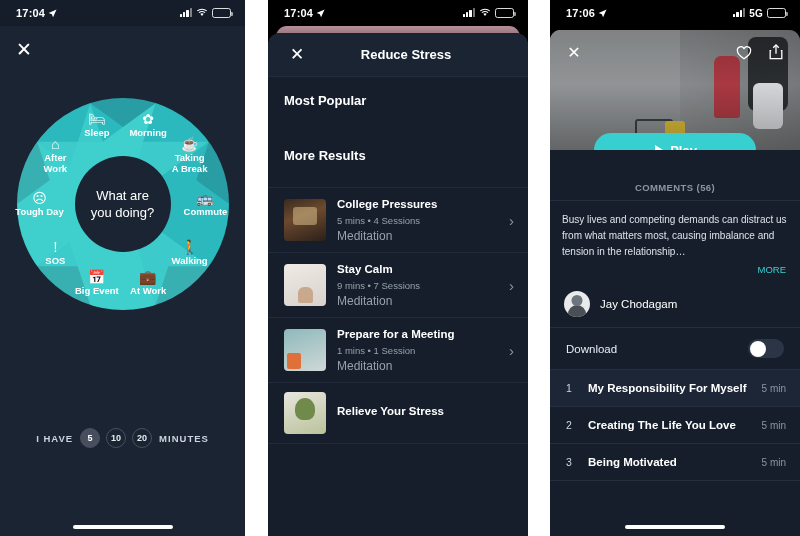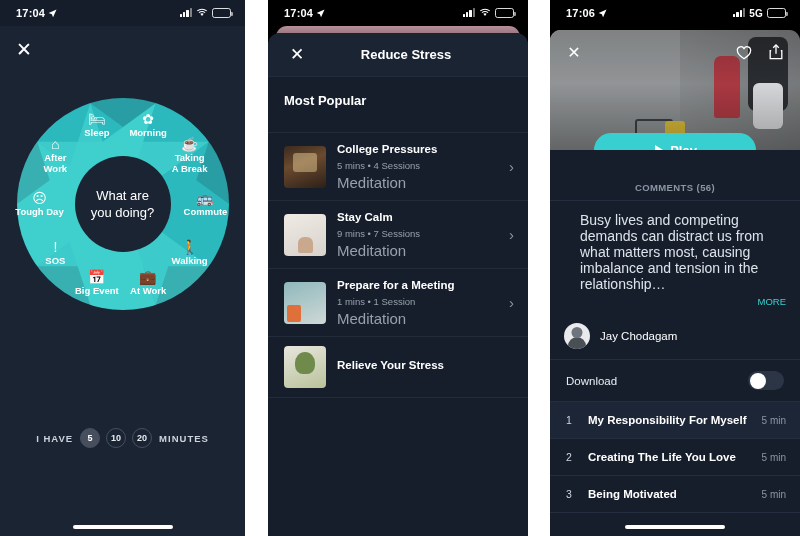--- a/index.html
+++ b/index.html
@@ -134,21 +134,21 @@
                      background: #c9a98e; border-radius: 6px 6px 2px 2px; }
   .thumb.t3 { background: linear-gradient(160deg,#8fb8bc,#cfd9d6); }
   .thumb.t3::after { content:""; position:absolute; left:6%; top:56%; width:34%; height:40%;
                      background: #e0703a; border-radius: 2px; }
   .thumb.t4 { background: linear-gradient(160deg,#e8e6de,#b9c29a); }
   .thumb.t4::after { content:""; position:absolute; left:26%; top:14%; width:48%; height:52%;
                      background: #6f8a4a; border-radius: 50% 50% 40% 40%; }
   .res-meta { flex: 1; min-width: 0; }
   .res-meta .t { color:#fff; font-size: 11.5px; font-weight: bold; line-height: 15px; }
   .res-meta .d { color:#97a0ad; font-size: 9.5px; margin-top: 3px; }
-  .res-meta .c { color:#97a0ad; font-size: 15px; margin-top: 3px; }
+  .res-meta .c { color:#97a0ad; font-size: 12px; margin-top: 3px; }
   .chev { color:#8b95a3; font-size: 15px; font-weight: 300; flex:none; }
 
   
   #panel3 .sheet { position:absolute; left:0; right:0; top: 30px; bottom:0;
                    background:#161e2c; border-radius: 11px 11px 0 0; overflow:hidden; }
   .p3-hero { position:relative; height: 120px; overflow:hidden;
              background: linear-gradient(100deg,#9a9d9f 0%, #8e9193 52%, #7b7e80 100%); }
   .p3-hero .wallL { position:absolute; left:0; top:0; width: 52%; height:100%;
                     background: linear-gradient(180deg,#a3a6a8,#8d9092); }
   .p3-hero .rider { position:absolute; right: 24%; top: 22%; width: 26px; height: 62px;
@@ -171,21 +171,21 @@
   .play-btn {
     position:absolute; left: 50%; transform: translateX(-50%); bottom: -17px; width: 162px; height: 34px;
     background:#37cfcf; border-radius: 18px; display:flex; align-items:center; justify-content:center;
     gap: 7px; color:#fff; font-size: 13px; font-weight: bold; z-index: 5;
   }
   .tabs { display:flex; margin-top: 26px; padding: 0 10px; border-bottom: 1px solid #242e3e; }
   .tab { flex:1; text-align:center; padding: 6px 0 7px; font-size: 9.5px; font-weight: bold;
          letter-spacing: .4px; color:#8b95a3; position: relative; }
   .tab.active { color:#fff; }
   .tab.active::after { content:""; position:absolute; left: 18%; right: 18%; bottom:-1px; height: 2px; background:#fff; }
-  .desc { color:#dde3ea; font-size: 14px; line-height: 16px; padding: 11px 30px 0; }
+  .desc { color:#dde3ea; font-size: 10px; line-height: 16px; padding: 11px 12px 0; }
   .more { color:#3ccfcf; font-size: 9.5px; font-weight: normal; text-align:right; padding: 4px 14px 10px; }
   .author { display:flex; align-items:center; gap: 10px; padding: 6px 14px 10px; border-bottom: 1px solid #242e3e; }
   .avatar { width: 26px; height: 26px; border-radius: 50%; flex:none; overflow:hidden; position:relative;
             background: #e8eaec; }
   .avatar::after { content:""; position:absolute; left:50%; top: 54%; transform: translateX(-50%);
                    width: 18px; height: 16px; background:#4a4f55; border-radius: 9px 9px 0 0; }
   .avatar::before { content:""; position:absolute; left:50%; top: 16%; transform: translateX(-50%);
                     width: 11px; height: 11px; background:#6e757c; border-radius:50%; z-index:2; }
   .author .n { color:#fff; font-size: 11.5px; }
   .dl-row { display:flex; align-items:center; justify-content:space-between;
@@ -338,20 +338,21 @@
     <div class="sheet">
       <div class="p2-header">
         <div class="x">✕</div>
         <div class="title">Reduce Stress</div>
       </div>
 
       <div class="p2-scroll">
         <div class="sec-title">Most Popular</div>
 
 
+        <div class="sec-title">More Results</div>
         <div id="result-rows">
             <div class="res-row">
               <div class="thumb t1"></div>
               <div class="res-meta">
                 <div class="t">College Pressures</div>
                 <div class="d">5 mins • 4 Sessions</div>
                 <div class="c">Meditation</div>
               </div>
               <div class="chev">›</div>
             </div>

